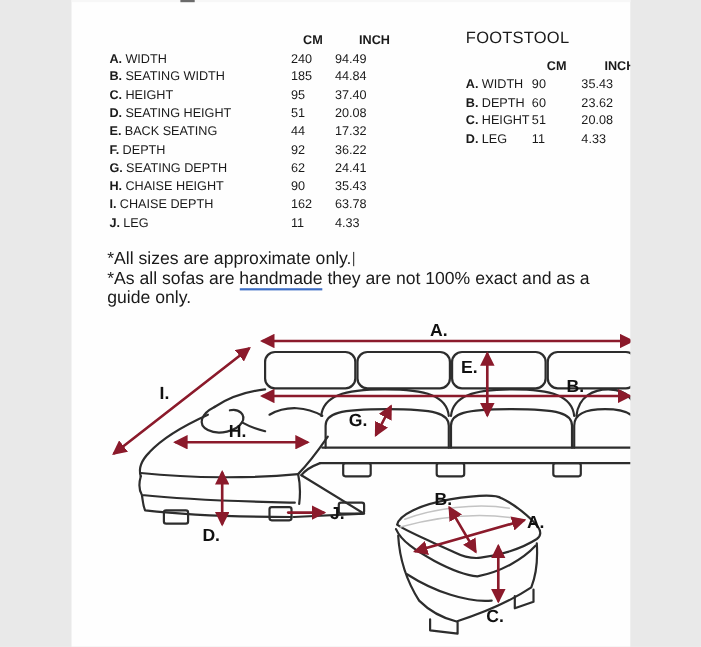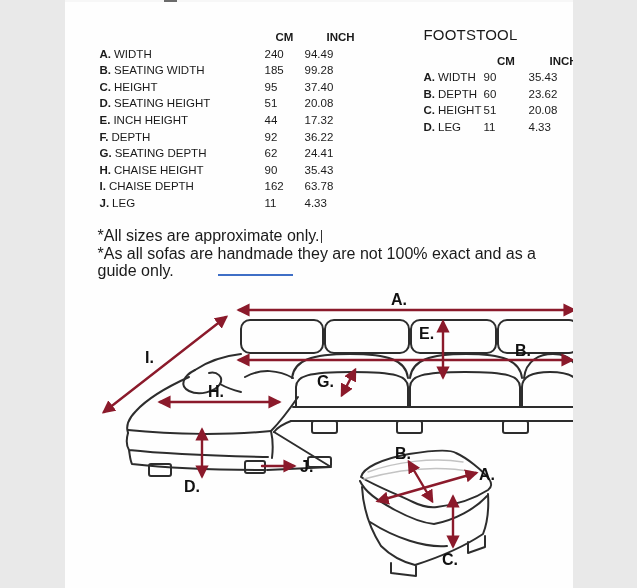--- a/index.html
+++ b/index.html
@@ -16,21 +16,21 @@
   .main-table .thead, .main-table .trow { grid-template-columns:165px 40px 72px; line-height:16.6px; }
   .fs-table .thead,   .fs-table .trow   { grid-template-columns:60px 45px 70px;  line-height:16.4px; }
   .thead span { font-weight:bold; text-align:center; }
   .thead .col-label { text-align:left; }
   .col-cm, .col-inch { text-align:left; }
   .letter { font-weight:bold; margin-right:3px; }
   .fs-title { font-weight:normal; font-size:15px; letter-spacing:.2px; margin-bottom:10px; }
 
   .notes { position:absolute; left:33px; top:227px; font-size:16px; line-height:17.5px; }
   .caret { display:inline-block; width:1px; height:13px; background:#333; margin-left:1px; vertical-align:-2px; }
-  .u-blue { border-bottom:2px solid #3f6fc6; padding-bottom:12px; }
+  .u-blue { border-bottom:2px solid #3f6fc6; padding-bottom:0; }
 
   .diagram-svg { position:absolute; left:0; top:280px; }
   .outline { fill:none; stroke:#2d2d2d; stroke-width:2; stroke-linecap:round; stroke-linejoin:round; }
   .seam    { fill:none; stroke:#c3c3c3; stroke-width:1.4; stroke-linecap:round; }
   .dim     { fill:none; stroke:#8B1A2B; stroke-width:2.4; stroke-linecap:round; }
   .dim-label { font-family:"Liberation Sans", sans-serif; font-weight:bold; font-size:16px; fill:#111; }
 </style>
 </head>
 <body>
 
@@ -45,34 +45,34 @@
       <span class="col-inch">INCH</span>
     </div>
     <div class="trow">
         <span class="col-label"><span class="letter">A.</span><span>WIDTH</span></span>
         <span class="col-cm">240</span>
         <span class="col-inch">94.49</span>
       </div>
     <div class="trow">
         <span class="col-label"><span class="letter">B.</span><span>SEATING WIDTH</span></span>
         <span class="col-cm">185</span>
-        <span class="col-inch">99.28</span>
+        <span class="col-inch">44.84</span>
       </div>
     <div class="trow">
         <span class="col-label"><span class="letter">C.</span><span>HEIGHT</span></span>
         <span class="col-cm">95</span>
         <span class="col-inch">37.40</span>
       </div>
     <div class="trow">
         <span class="col-label"><span class="letter">D.</span><span>SEATING HEIGHT</span></span>
         <span class="col-cm">51</span>
         <span class="col-inch">20.08</span>
       </div>
     <div class="trow">
-        <span class="col-label"><span class="letter">E.</span><span>INCH HEIGHT</span></span>
+        <span class="col-label"><span class="letter">E.</span><span>BACK SEATING</span></span>
         <span class="col-cm">44</span>
         <span class="col-inch">17.32</span>
       </div>
     <div class="trow">
         <span class="col-label"><span class="letter">F.</span><span>DEPTH</span></span>
         <span class="col-cm">92</span>
         <span class="col-inch">36.22</span>
       </div>
     <div class="trow">
         <span class="col-label"><span class="letter">G.</span><span>SEATING DEPTH</span></span>

